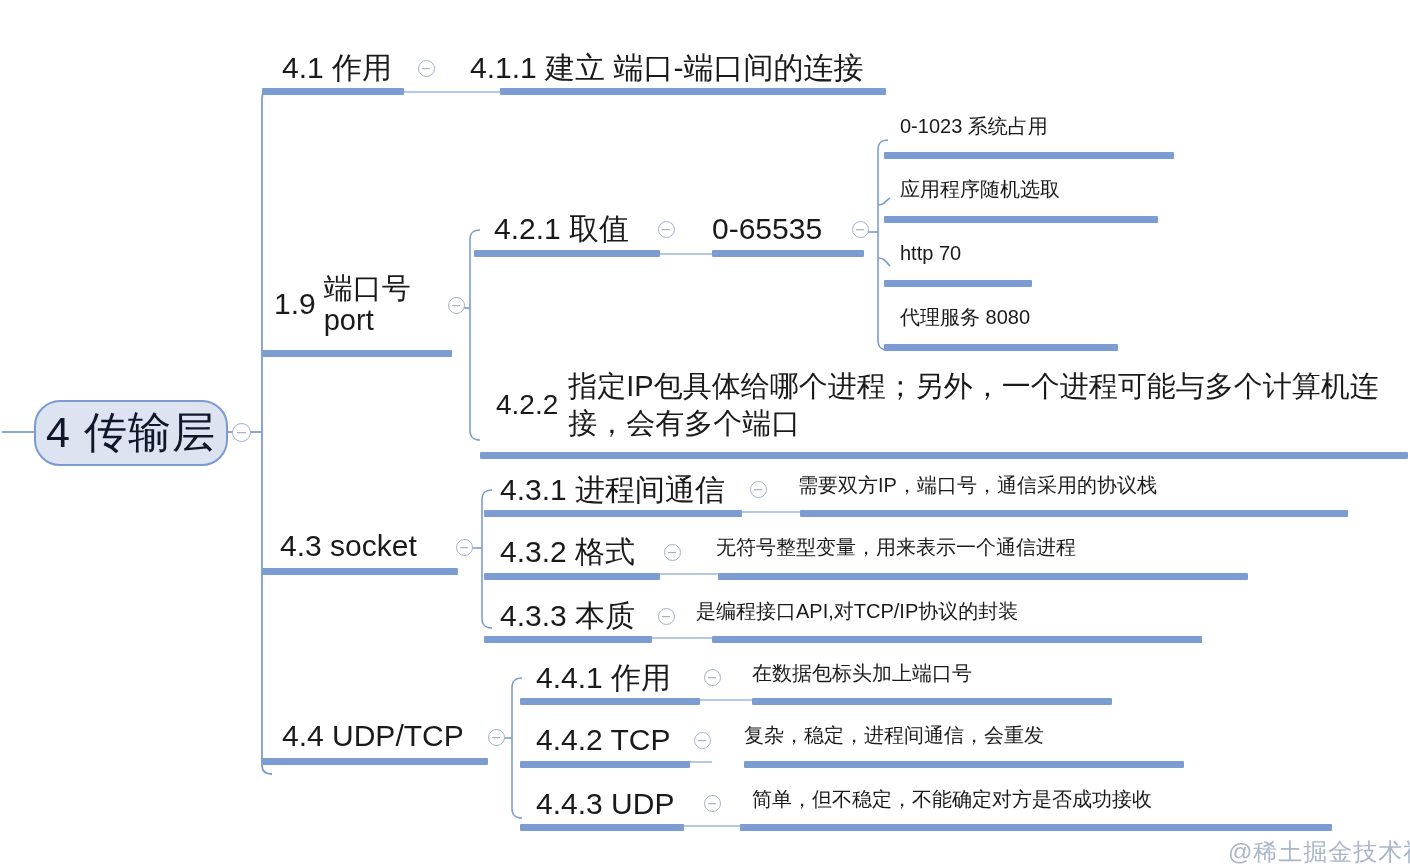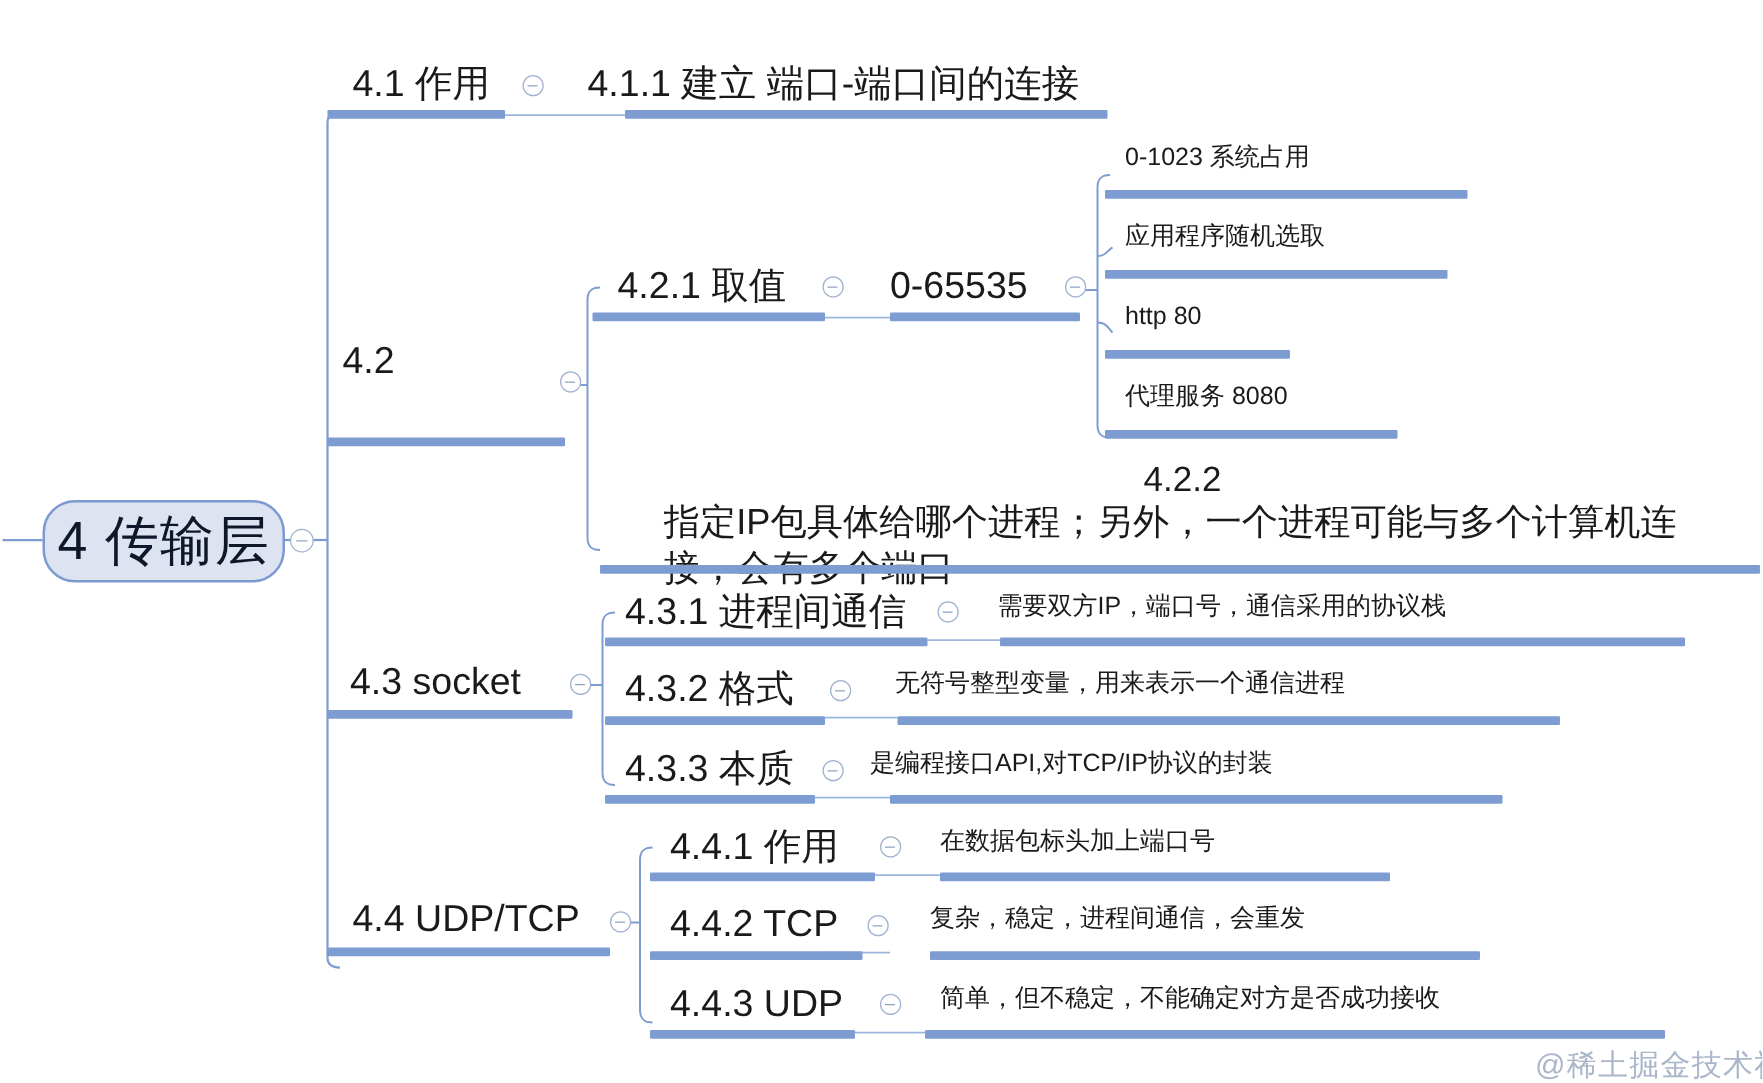--- a/index.html
+++ b/index.html
@@ -85,21 +85,20 @@
   }
   .stack .num{ font-size:30px; margin-right:8px; }
   .stack .lines{ display:flex; flex-direction:column; line-height:1.12; }
   .stack .lines span{ font-size:29px; }
 
   
   .para{
     position:absolute;
     display:flex;
     align-items:center;
-    flex-direction:column;
   }
   .para .num{ font-size:28px; margin-right:10px; flex:0 0 auto; }
   .para .body{ font-size:29px; line-height:1.26; max-width:840px; }
 
   .f30{font-size:30px;}
   .f29{font-size:20px;}
 
   
   .watermark{
     position:absolute;
@@ -178,21 +177,25 @@
   </div>
   <div class="bar" style="left:262px; top:88px; width:142px;"></div>
   <div class="toggle sm" style="left:418px; top:60px;"></div>
 
   <div class="node f30" style="left:470px; top:50px;">
     <span class="txt">4.1.1 建立 端口-端口间的连接</span>
   </div>
   <div class="bar" style="left:500px; top:88px; width:386px;"></div>
 
   <div class="stack" style="left:274px; top:272px;">
-    <span class="num">4.2</span>
+    <span class="num">1.9</span>
+    <span class="lines">
+      <span>端口号</span>
+      <span>port</span>
+    </span>
   </div>
   <div class="bar" style="left:262px; top:350px; width:190px;"></div>
   <div class="toggle sm" style="left:448px; top:297px;"></div>
 
   <div class="node f30" style="left:494px; top:211px;">
     <span class="txt">4.2.1 取值</span>
   </div>
   <div class="bar" style="left:474px; top:250px; width:186px;"></div>
   <div class="toggle sm" style="left:658px; top:221px;"></div>
 
@@ -206,21 +209,21 @@
     <span class="txt">0-1023 系统占用</span>
   </div>
   <div class="bar" style="left:884px; top:152px; width:290px;"></div>
 
   <div class="node f29" style="left:900px; top:177px;">
     <span class="txt">应用程序随机选取</span>
   </div>
   <div class="bar" style="left:884px; top:216px; width:274px;"></div>
 
   <div class="node f29" style="left:900px; top:241px;">
-    <span class="txt">http 80</span>
+    <span class="txt">http 70</span>
   </div>
   <div class="bar" style="left:884px; top:280px; width:148px;"></div>
 
   <div class="node f29" style="left:900px; top:305px;">
     <span class="txt">代理服务 8080</span>
   </div>
   <div class="bar" style="left:884px; top:344px; width:234px;"></div>
 
   <div class="para" style="left:496px; top:368px; width:910px;">
     <span class="num">4.2.2</span>

